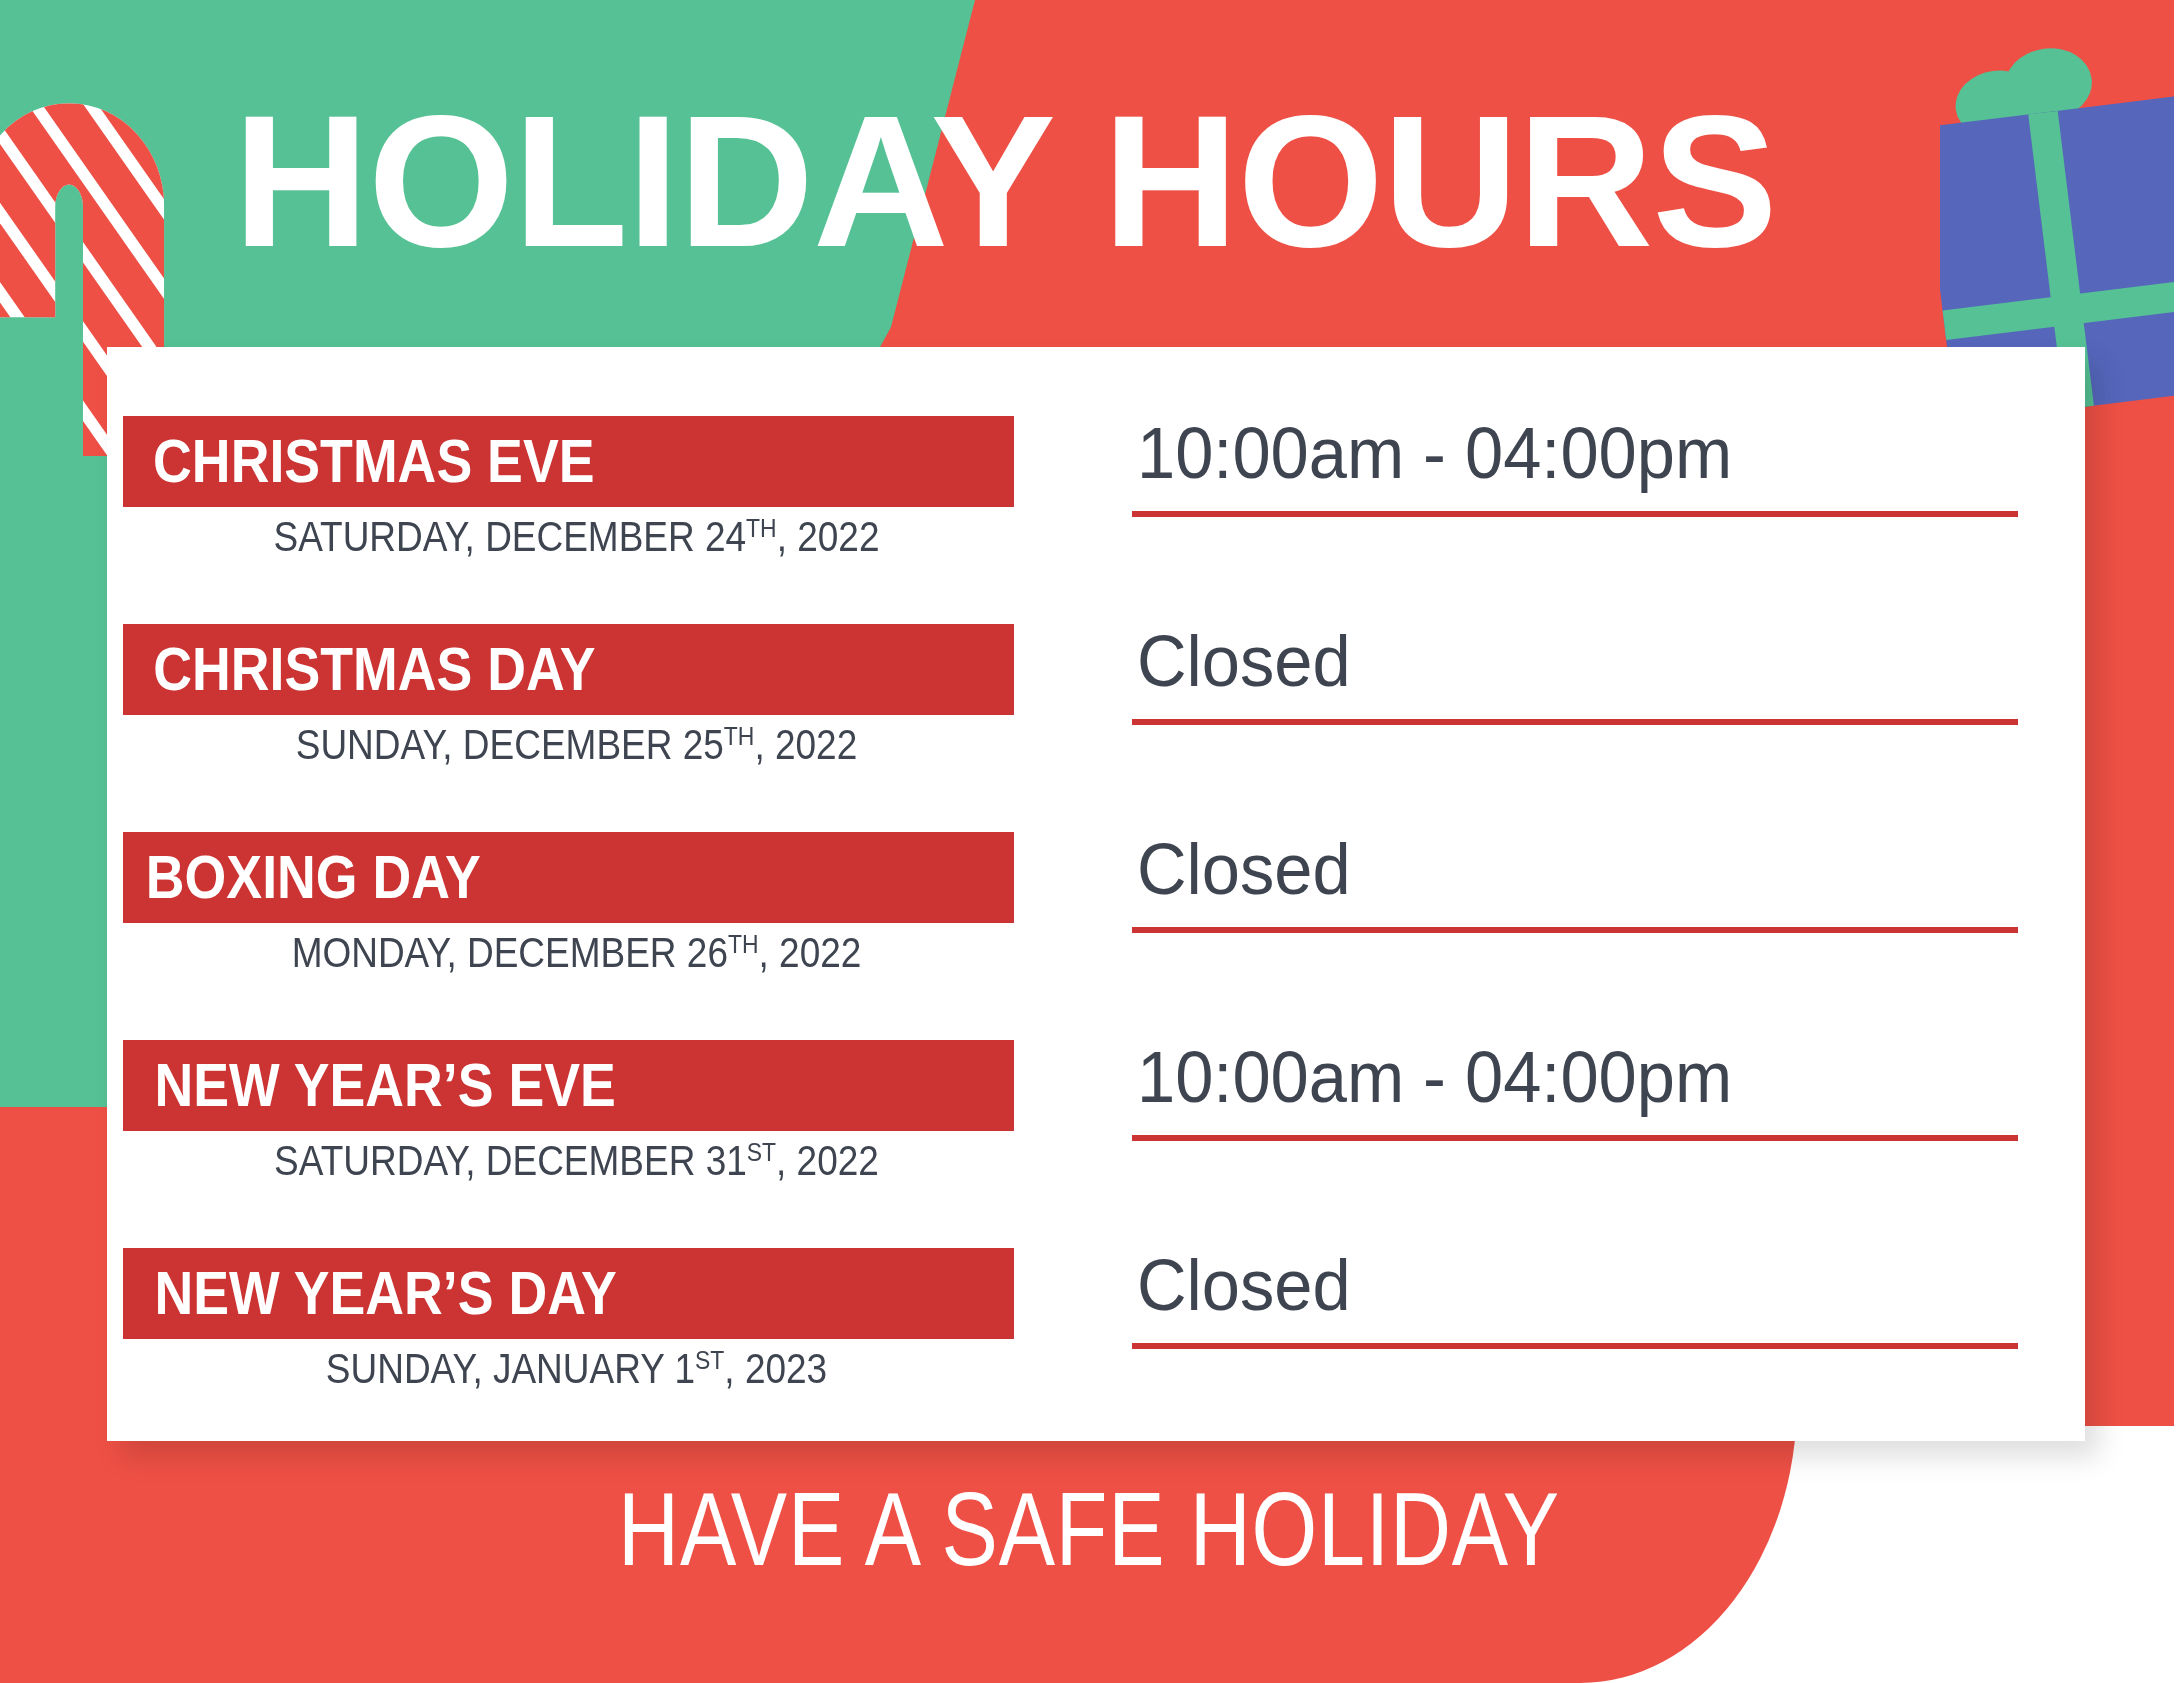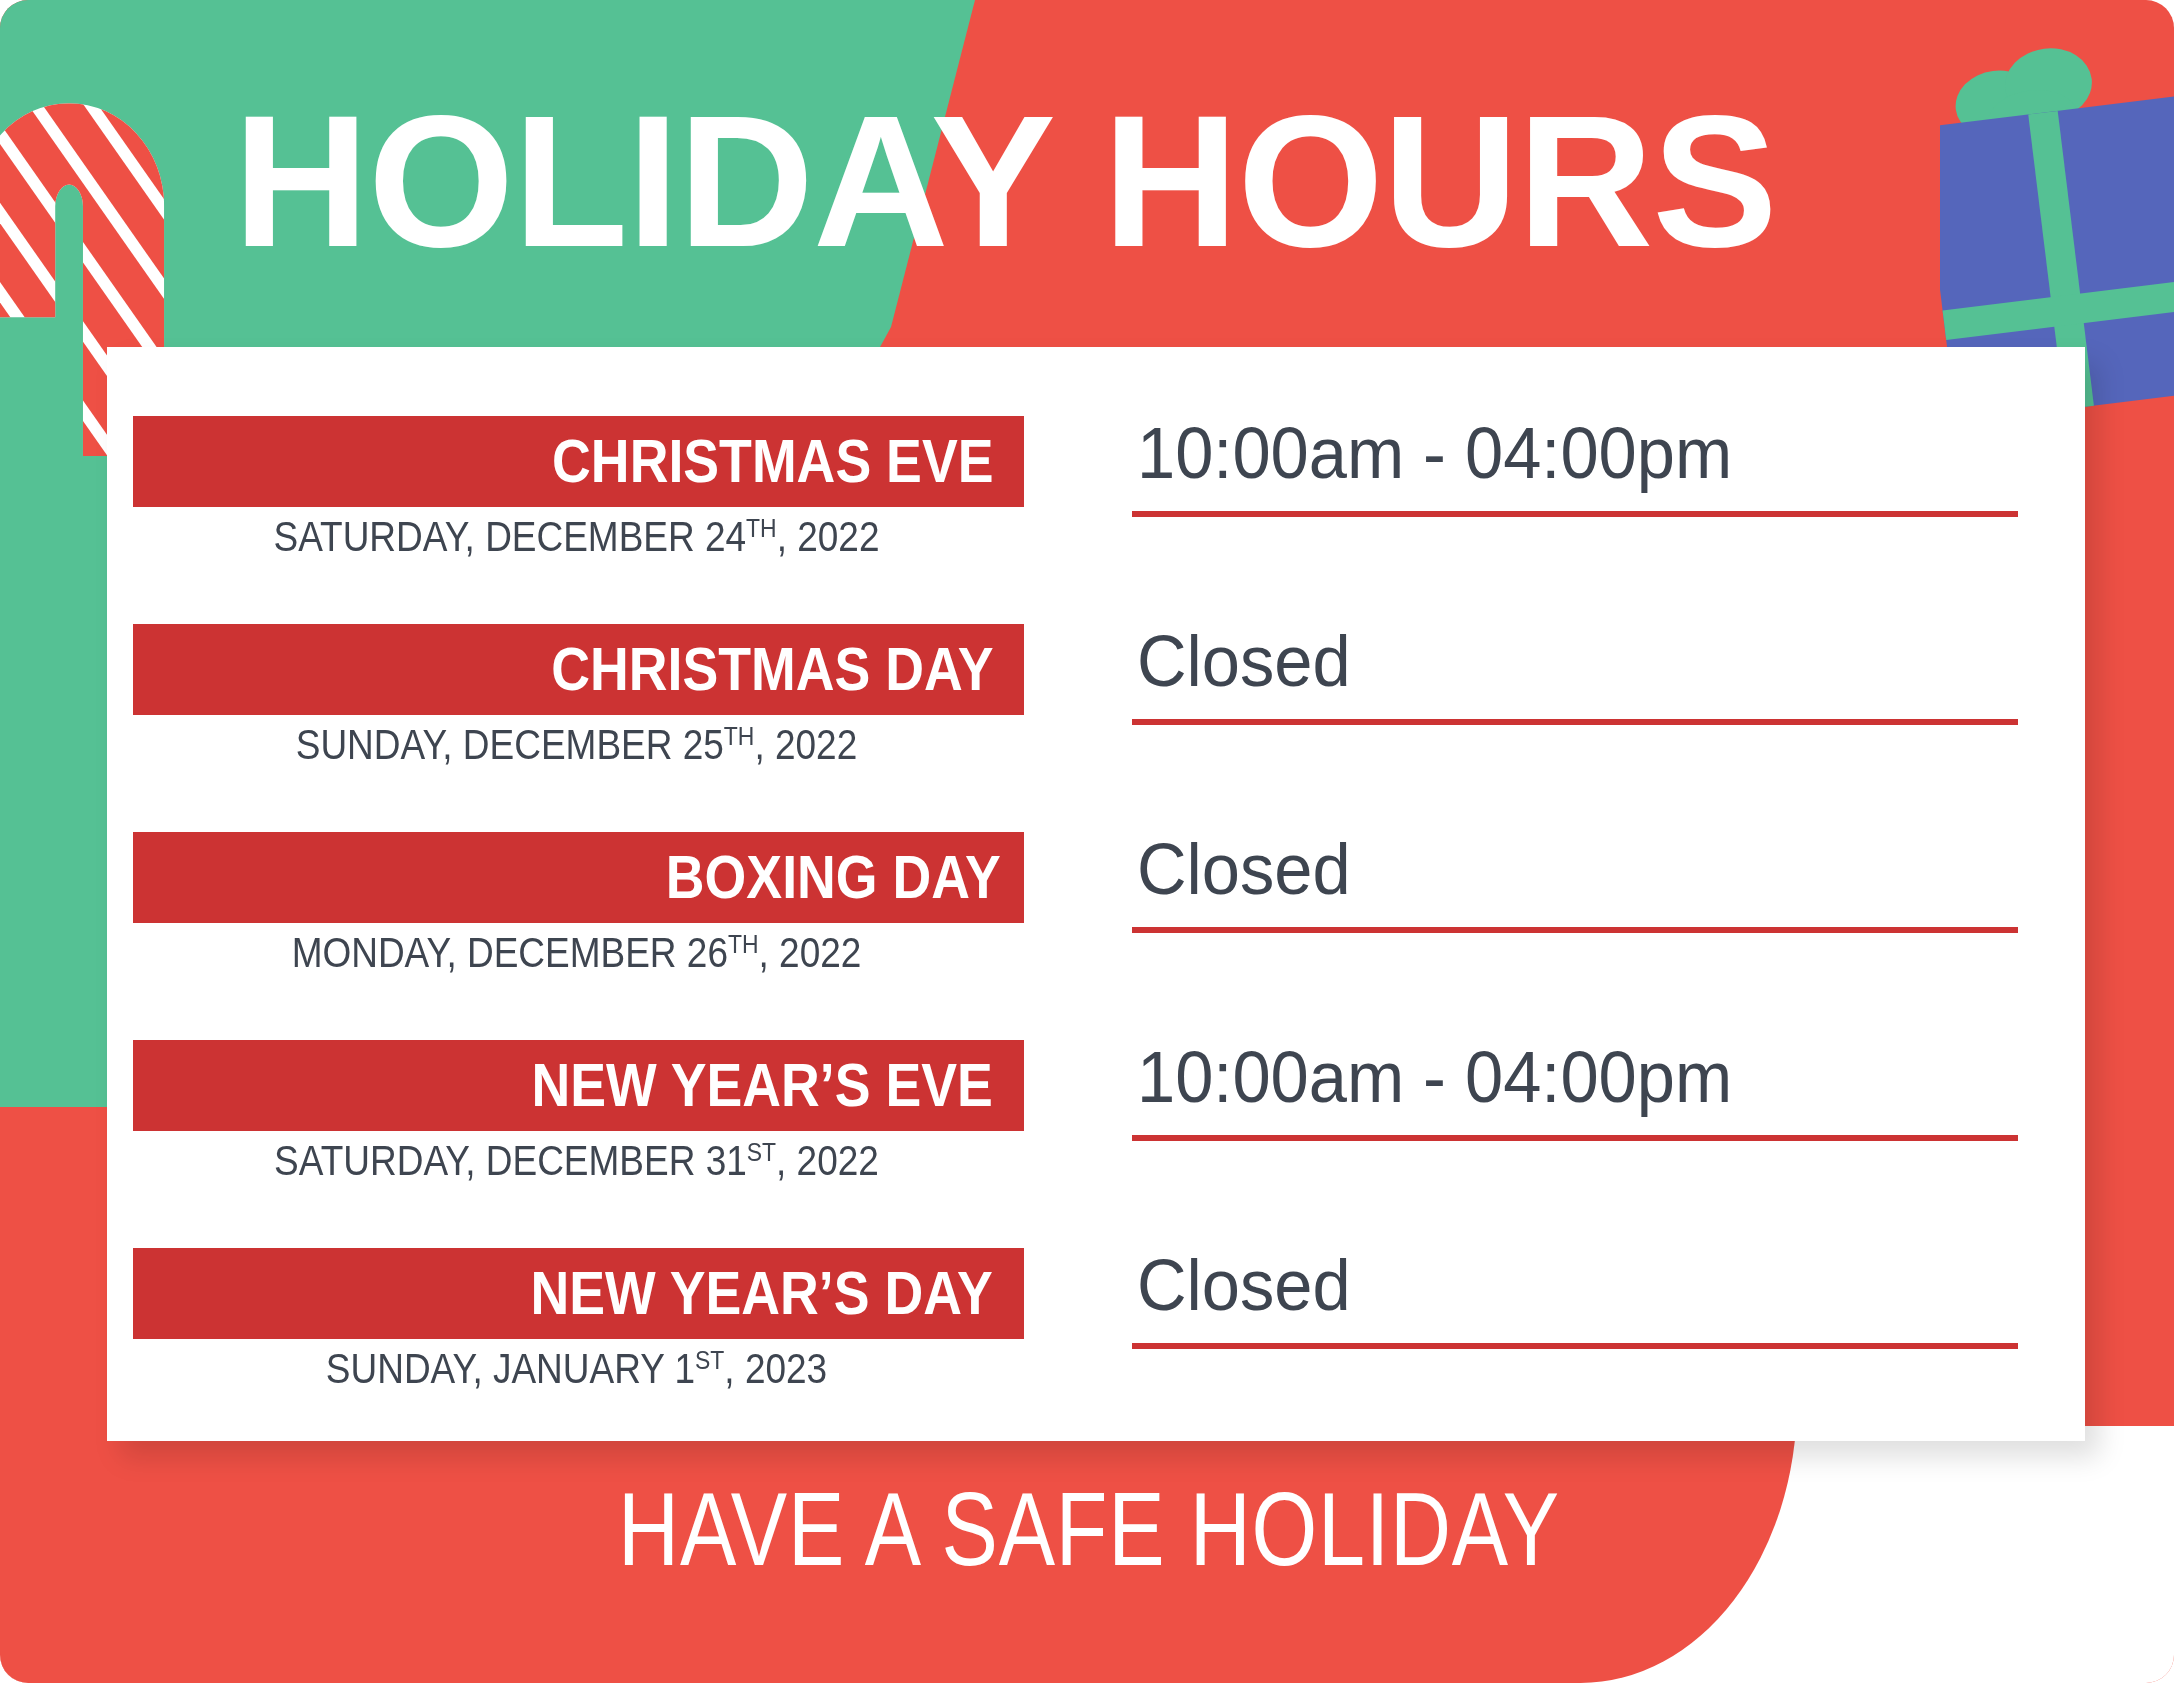--- a/index.html
+++ b/index.html
@@ -7,21 +7,20 @@
     padding: 0;
     background: #ffffff;
   }
   #poster {
     position: relative;
     width: 2174px;
     height: 1683px;
     overflow: hidden;
     background: #ffffff;
     font-family: "Liberation Sans", sans-serif;
-    border-radius: 28px;
   }
 
   
   .bg-red-base {
     position: absolute;
     left: 0; top: 0;
     width: 2178px; height: 1683px;
     background: #EE5045;
   }
   .bg-white-bottom {
@@ -93,28 +92,28 @@
   }
 
   .row {
     position: absolute;
     left: 0;
     width: 1978px;
   }
 
   .banner {
     position: absolute;
-    left: 26px;
+    left: 16px;
     top: 0;
     width: 891px;
     height: 91px;
     background: #CC3333;
     display: flex;
     align-items: center;
-    justify-content: flex-end;
+    justify-content: flex-start;
   }
   .banner-label {
     color: #ffffff;
     font-size: 61px;
     font-weight: 700;
     line-height: 61px;
     letter-spacing: 0px;
     white-space: nowrap;
     transform: scaleX(0.88);
   }

